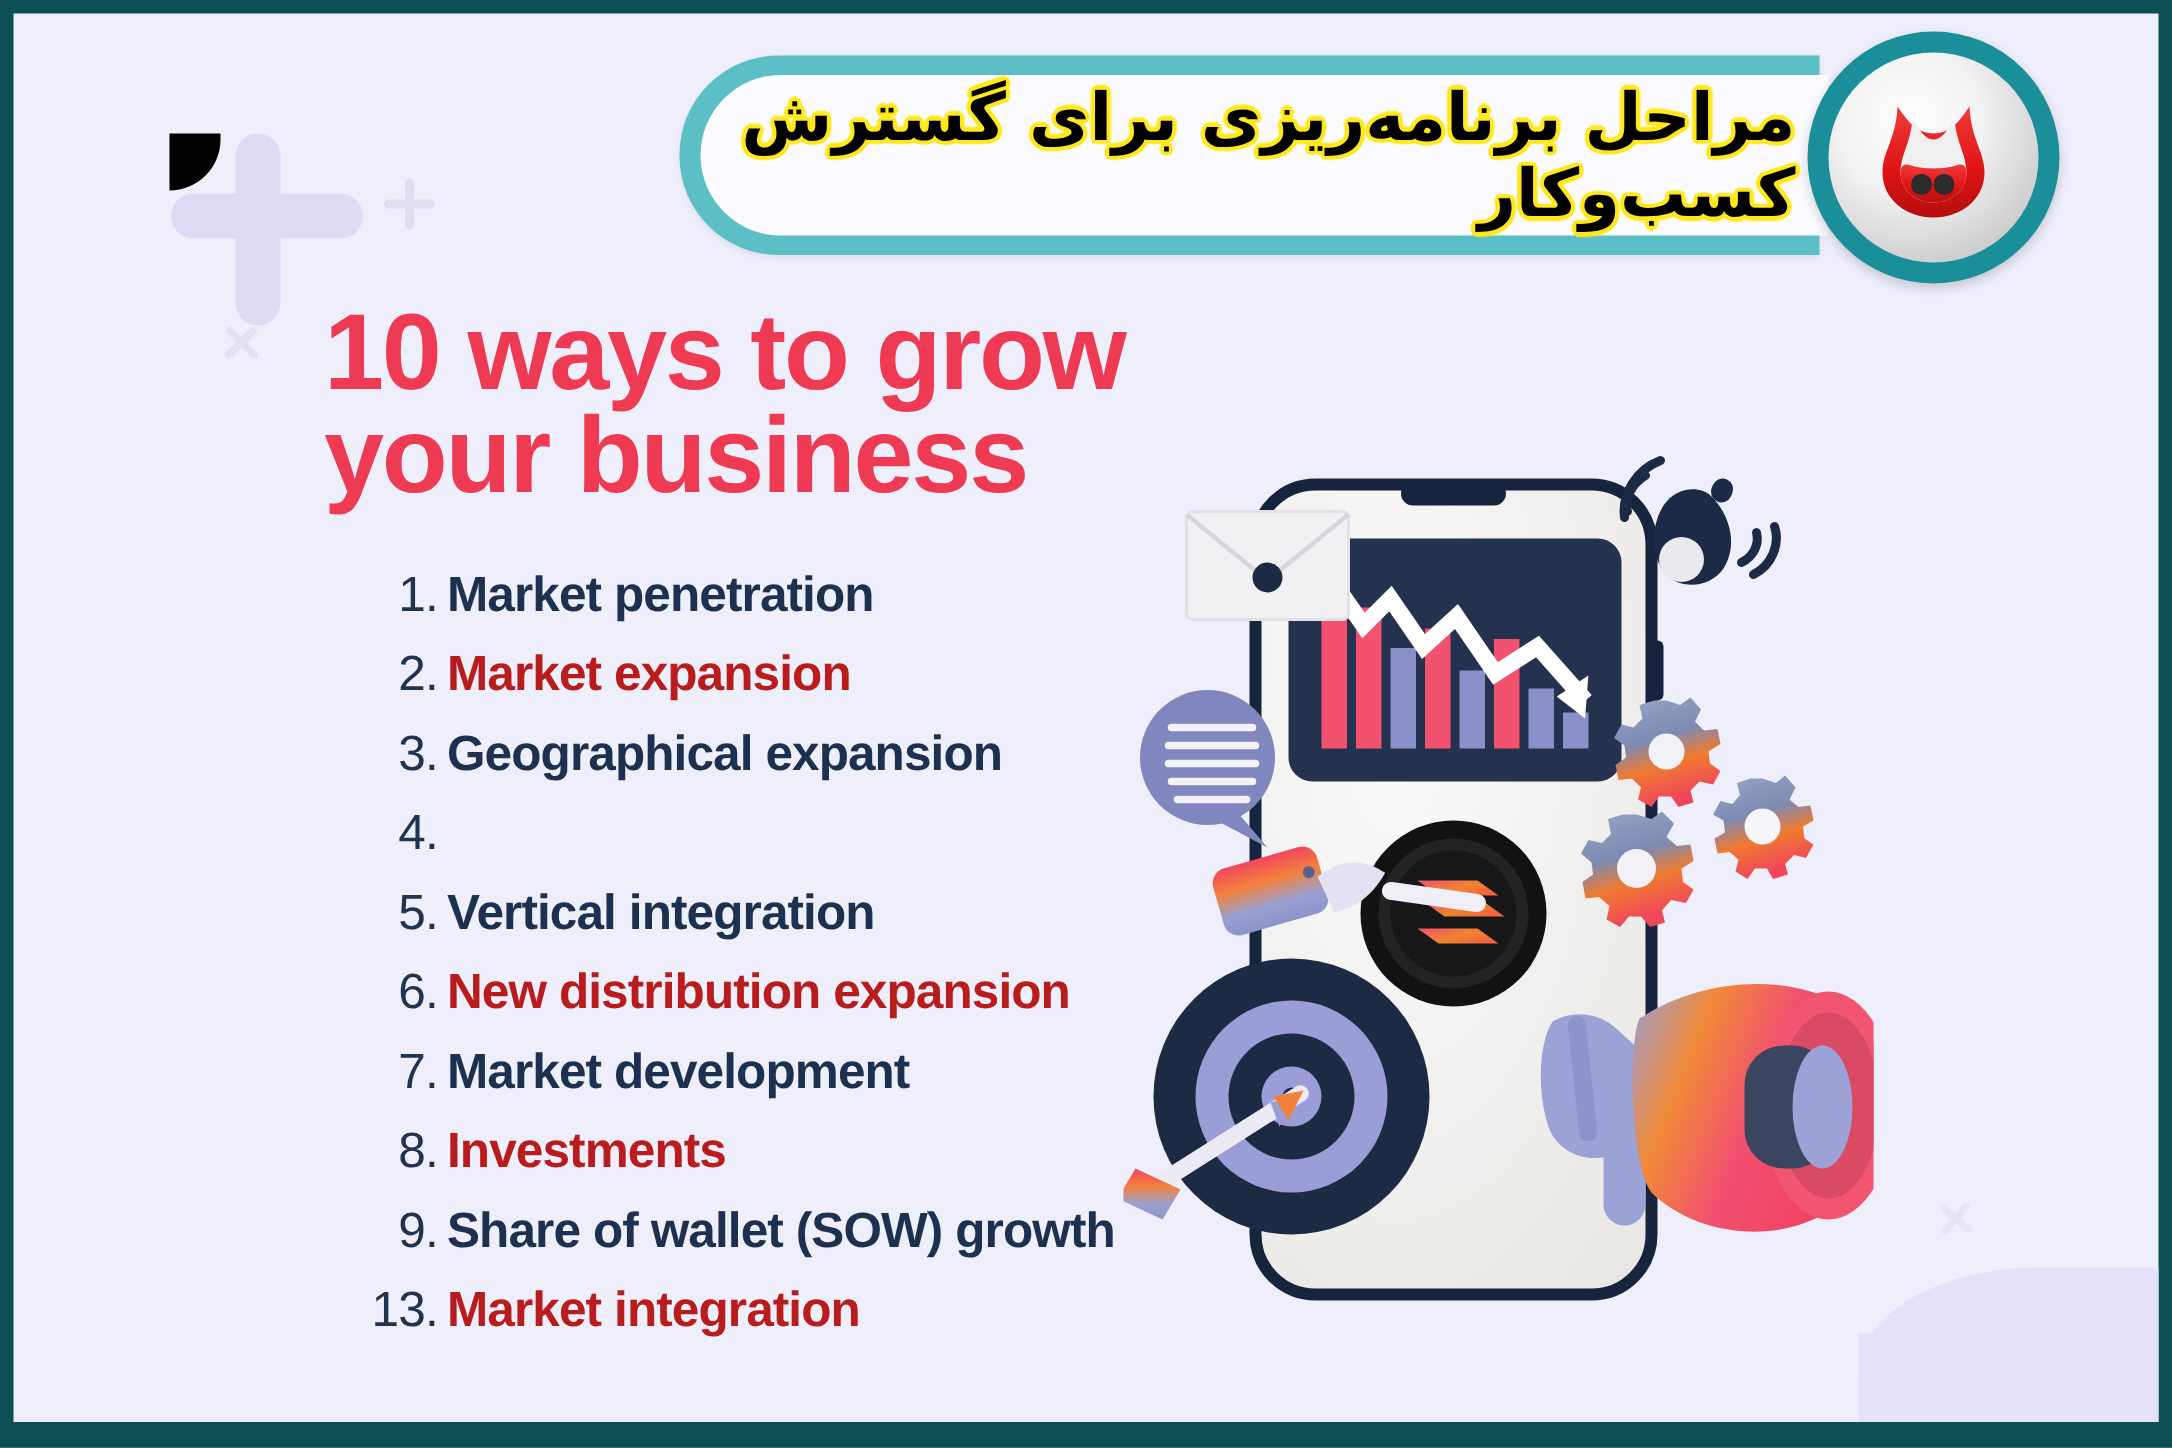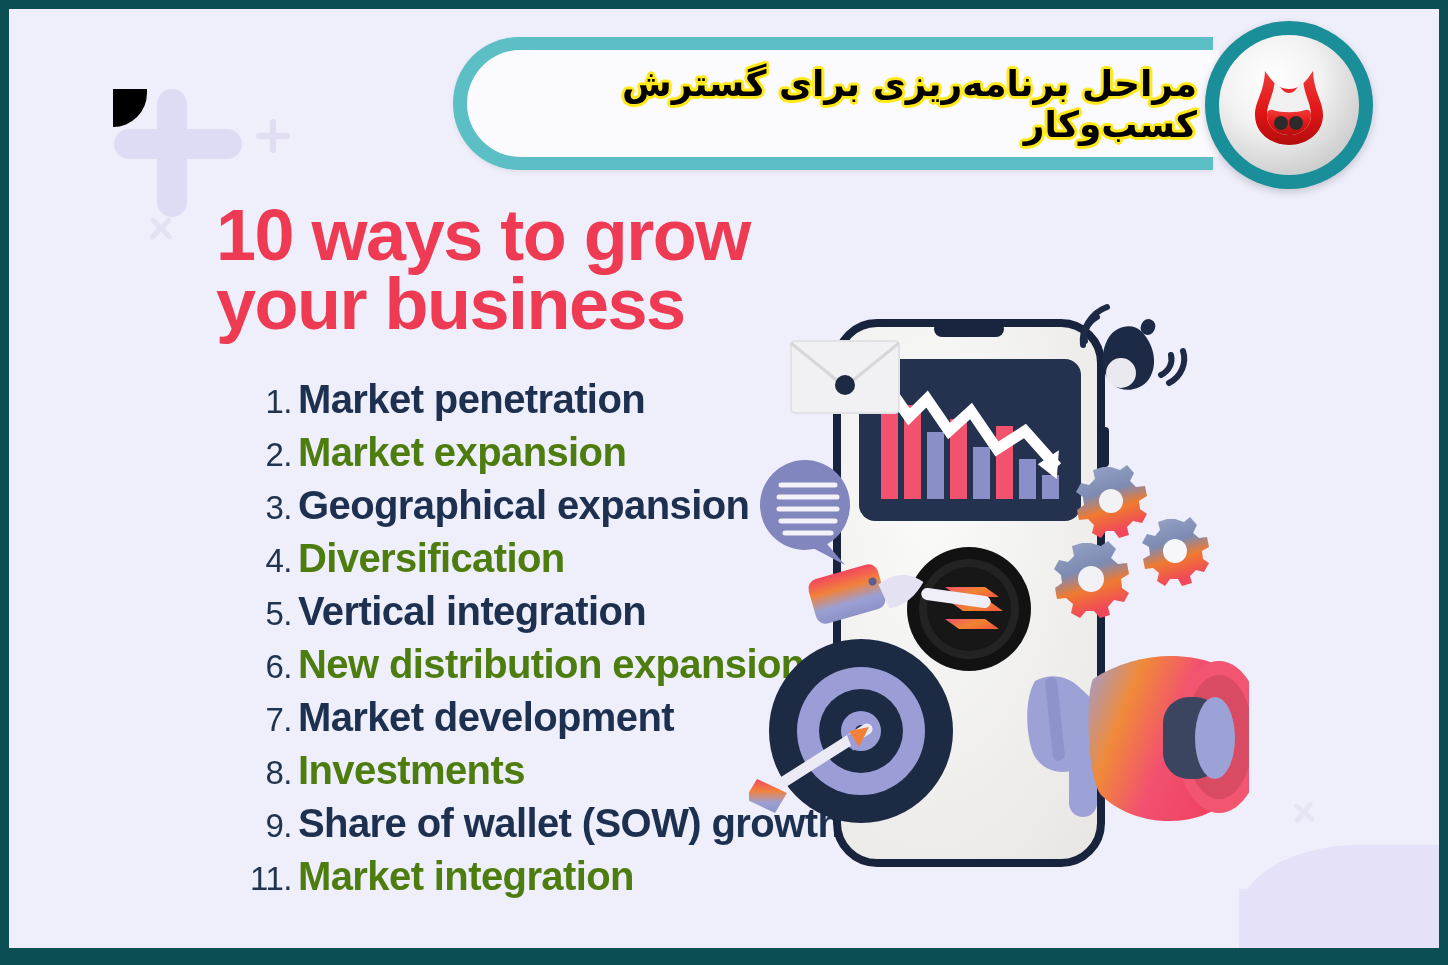--- a/index.html
+++ b/index.html
@@ -93,21 +93,21 @@
     position: absolute;
     left: 14px; top: 13px;
     width: 752px; height: 107px;
     background: #fbfbff;
     border-radius: 54px 0 0 54px;
     display: flex; align-items: center; justify-content: center;
   }
   #title-text {
     direction: rtl;
     font-family: "DejaVu Sans", sans-serif;
-    font-size: 36px;
+    font-size: 44px;
     font-weight: bold;
     color: #000000;
     letter-spacing: 0px;
     padding-right: 22px;
     text-shadow:
        2px 0 0 #ffe81a, -2px 0 0 #ffe81a,
        0 2px 0 #ffe81a, 0 -2px 0 #ffe81a,
        2px 2px 0 #ffe81a, -2px 2px 0 #ffe81a,
        2px -2px 0 #ffe81a, -2px -2px 0 #ffe81a,
        3px 0 1px #ffe81a, -3px 0 1px #ffe81a,
@@ -158,28 +158,28 @@
   .way-num {
     width: 68px;
     text-align: right;
     font-size: 33px;
     font-weight: normal;
     color: #20334f;
     flex: 0 0 68px;
     letter-spacing: -0.5px;
   }
   .way-label {
-    font-size: 40px;
+    font-size: 33px;
     font-weight: bold;
     margin-left: 6px;
     letter-spacing: -0.6px;
     white-space: nowrap;
   }
   .way-label.navy { color: #1d3050; }
-  .way-label.pink { color: #4d7c0f; }
+  .way-label.pink { color: #b91c1c; }
 
   
   #illustration {
     position: absolute;
     left: 740px; top: 270px;
     width: 500px; height: 620px;
   }
   #illustration svg { display: block; }
 </style>
 </head>
@@ -237,21 +237,20 @@
         <li class="way-row">
           <span class="way-num">2.</span>
           <span class="way-label pink">Market expansion</span>
         </li>
         <li class="way-row">
           <span class="way-num">3.</span>
           <span class="way-label navy">Geographical expansion</span>
         </li>
         <li class="way-row">
           <span class="way-num">4.</span>
-          <span class="way-label pink">Diversification</span>
         </li>
         <li class="way-row">
           <span class="way-num">5.</span>
           <span class="way-label navy">Vertical integration</span>
         </li>
         <li class="way-row">
           <span class="way-num">6.</span>
           <span class="way-label pink">New distribution expansion</span>
         </li>
         <li class="way-row">
@@ -260,21 +259,21 @@
         </li>
         <li class="way-row">
           <span class="way-num">8.</span>
           <span class="way-label pink">Investments</span>
         </li>
         <li class="way-row">
           <span class="way-num">9.</span>
           <span class="way-label navy">Share of wallet (SOW) growth</span>
         </li>
         <li class="way-row">
-          <span class="way-num">11.</span>
+          <span class="way-num">13.</span>
           <span class="way-label pink">Market integration</span>
         </li>
       </ol>
 
     <div id="illustration">
       <svg width="500" height="620" viewBox="0 0 500 620" xmlns="http://www.w3.org/2000/svg">
         <defs>
           <linearGradient id="gearG" x1="0" y1="0" x2="0.3" y2="1">
             <stop offset="0%" stop-color="#9aa6c8"></stop>
             <stop offset="45%" stop-color="#7d8bb3"></stop>

